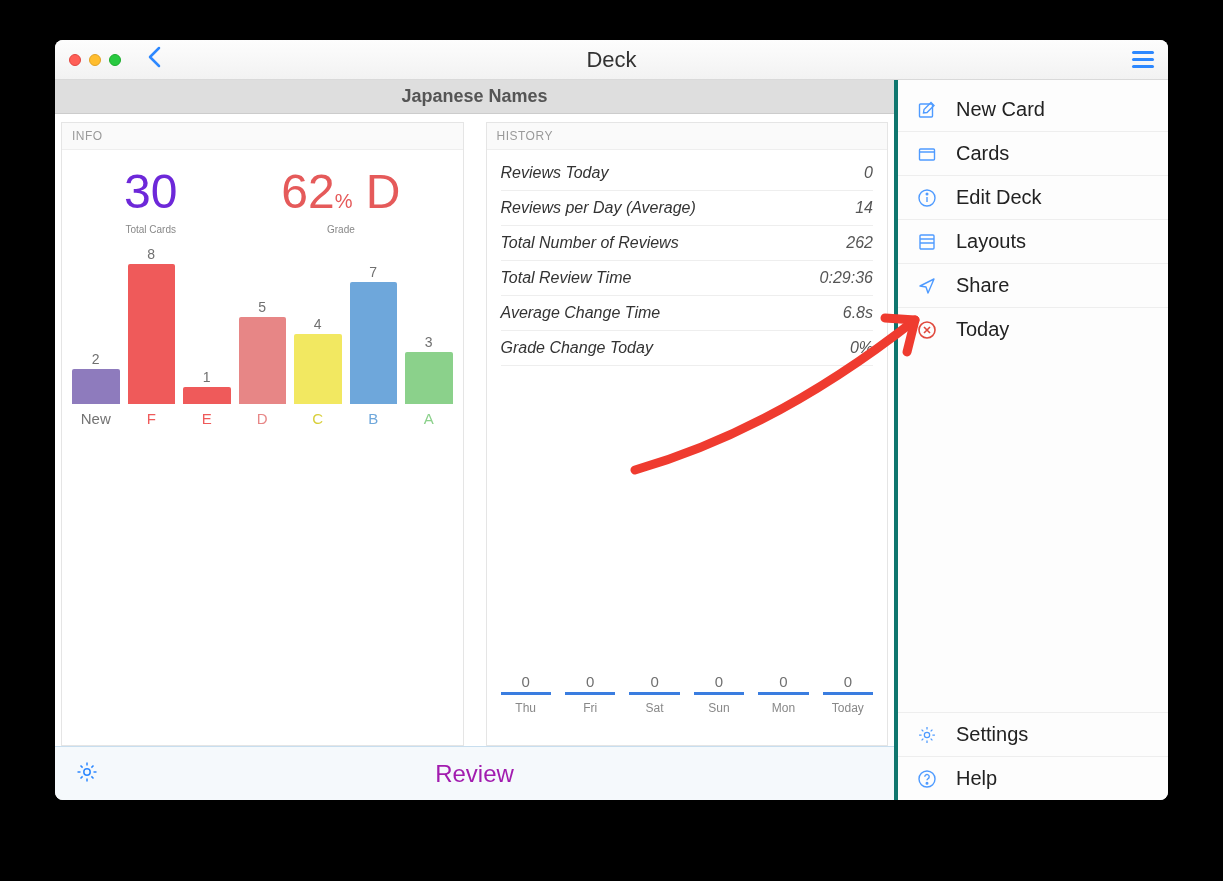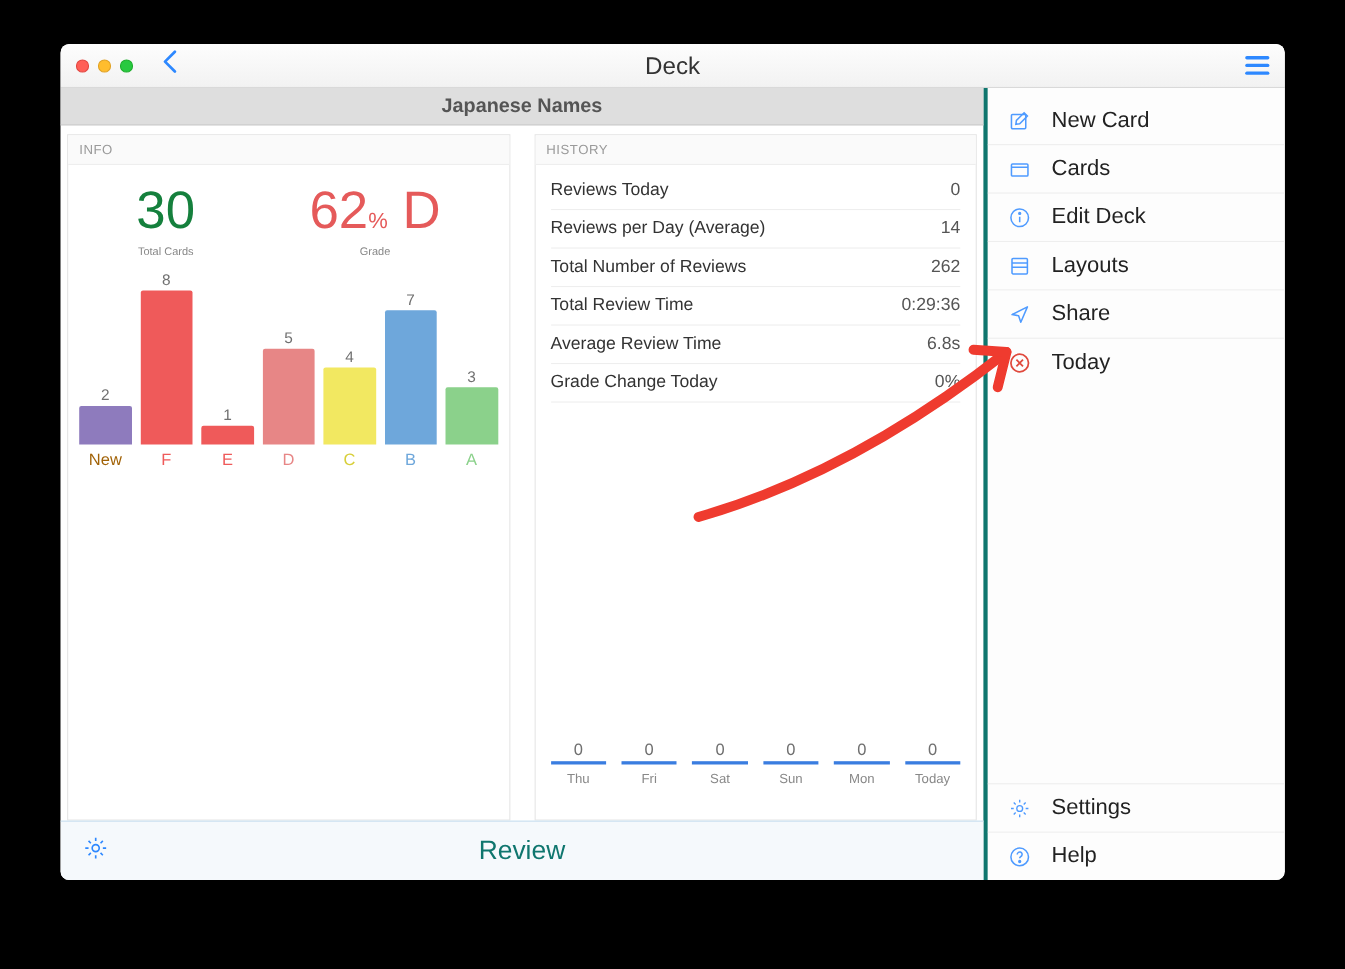--- a/index.html
+++ b/index.html
@@ -111,21 +111,21 @@
     display: flex;
     justify-content: space-around;
     padding: 18px 10px 4px;
   }
   .stat {
     text-align: center;
   }
   .stat-big {
     font-size: 48px;
     font-weight: 300;
-    color: #15803d;
+    color: #6d28d9;
     line-height: 1;
   }
   .stat-grade {
     font-size: 48px;
     font-weight: 300;
     color: #e55a5a;
     line-height: 1;
   }
   .stat-grade .pct {
     font-size: 20px;
@@ -157,20 +157,21 @@
   .bar {
     width: 100%;
     border-radius: 2px 2px 0 0;
   }
   .barlabel {
     font-size: 15px;
     margin-top: 6px;
   }
   .hist-list {
     padding: 6px 14px 0;
+    font-style: italic;
   }
   .hist-row {
     display: flex;
     justify-content: space-between;
     padding: 8px 0;
     border-bottom: 1px solid #eee;
     font-size: 16px;
     color: #333;
   }
   .hist-row .v { color: #555; }
@@ -210,21 +211,21 @@
   }
   .footer-gear {
     position: absolute;
     left: 20px;
     color: #2d88ff;
   }
   .review-btn {
     flex: 1;
     text-align: center;
     font-size: 24px;
-    color: #0f766e;
+    color: #a21caf;
     cursor: pointer;
   }
   .sidebar {
     width: 270px;
     display: flex;
     flex-direction: column;
     background: #fdfdfd;
   }
   .sidebar-list {
     padding: 8px 0;
@@ -300,21 +301,21 @@
               <div class="stat-grade">
                 <span>62</span><span class="pct">%</span> <span>D</span>
               </div>
               <div class="stat-label">Grade</div>
             </div>
           </div>
           <div class="barchart" id="barchart">
               <div class="barcol">
                 <div class="barval">2</div>
                 <div class="bar" style="height:35px;background:#8e7bbd"></div>
-                <div class="barlabel" style="color:#a16207">New</div>
+                <div class="barlabel" style="color:#737373">New</div>
               </div>
               <div class="barcol">
                 <div class="barval">8</div>
                 <div class="bar" style="height:140px;background:#ef5a5a"></div>
                 <div class="barlabel" style="color:#ef5a5a">F</div>
               </div>
               <div class="barcol">
                 <div class="barval">1</div>
                 <div class="bar" style="height:17.5px;background:#ef5a5a"></div>
                 <div class="barlabel" style="color:#ef5a5a">E</div>
@@ -355,21 +356,21 @@
               </div>
               <div class="hist-row">
                 <span>Total Number of Reviews</span>
                 <span class="v">262</span>
               </div>
               <div class="hist-row">
                 <span>Total Review Time</span>
                 <span class="v">0:29:36</span>
               </div>
               <div class="hist-row">
-                <span>Average Review Time</span>
+                <span>Average Change Time</span>
                 <span class="v">6.8s</span>
               </div>
               <div class="hist-row">
                 <span>Grade Change Today</span>
                 <span class="v">0%</span>
               </div>
             </div>
           <div class="day-chart">
             <div class="day-row" id="dayrow">
                 <div class="daycol">

